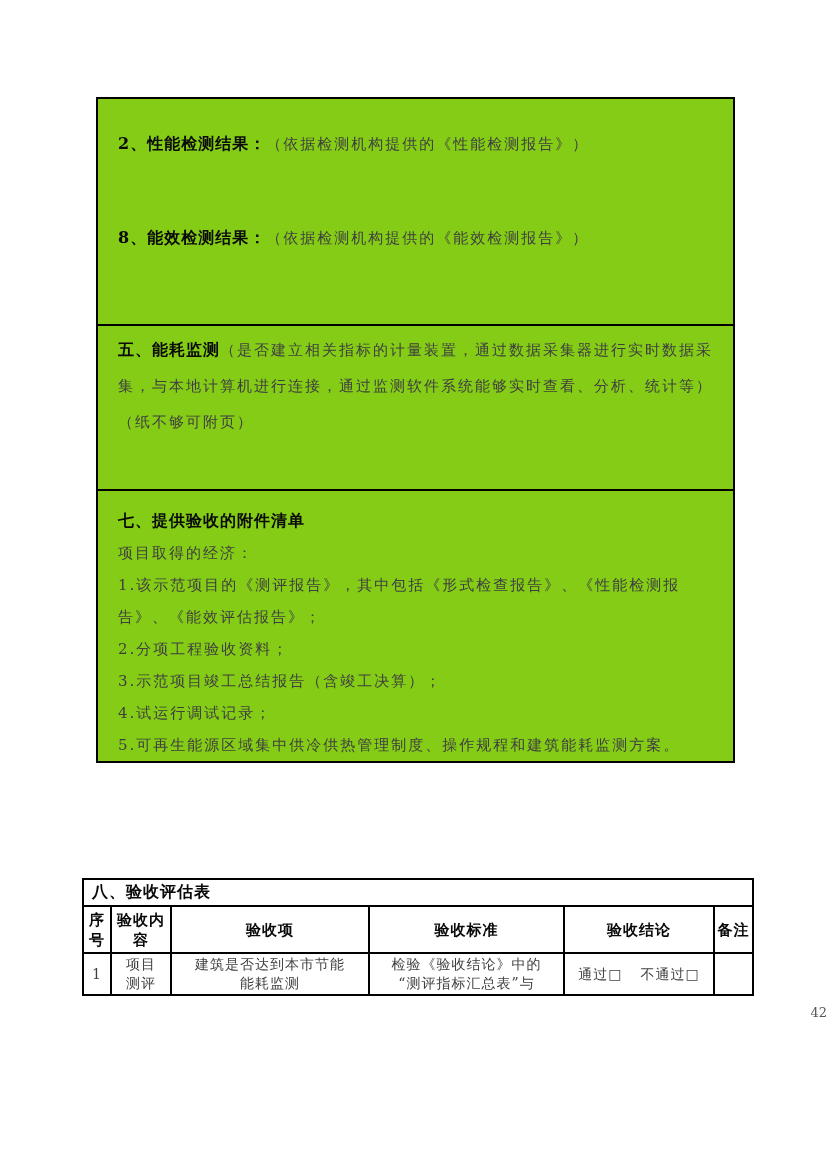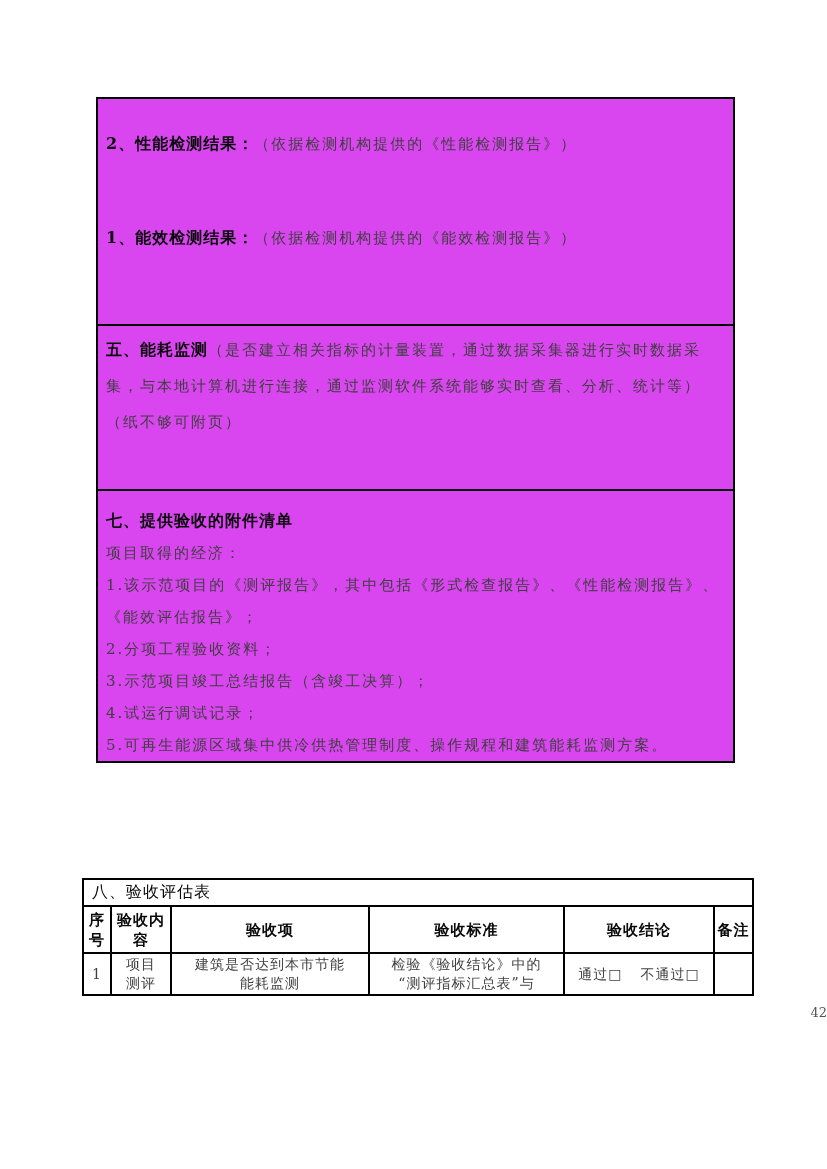--- a/index.html
+++ b/index.html
@@ -14,22 +14,22 @@
   }
 
   
   .form-table {
     position:absolute; left:96px; top:97px; width:639px;
     border-collapse:collapse; table-layout:fixed;
   }
   .form-table td {
     border:2px solid #000;
     vertical-align:top;
-    padding:0 4px 0 8px;
-    background:#d946ef;
+    padding:0 4px 0 20px;
+    background:#84cc16;
   }
   .sec-title {
     font-weight:bold; color:#0a0a0a;
     font-size:16px; letter-spacing:1px;
   }
   .sec-note {
     color:#3f3f3f; font-size:15px; letter-spacing:2px;
   }
   .row-a { height:227px; }
   .row-a p { line-height:22px; }
@@ -47,21 +47,21 @@
   .eval-table {
     position:absolute; left:82px; top:878px; width:670px;
     border-collapse:collapse; table-layout:fixed;
   }
   .eval-table th, .eval-table td {
     border:2px solid #000; background:#fff;
     overflow:hidden;
   }
   .eval-title-cell {
     height:27px; text-align:left;
-    font-weight:normal; color:#0a0a0a;
+    font-weight:bold; color:#0a0a0a;
     font-size:16px; letter-spacing:1px;
     padding:1px 4px 1px 8px;
   }
   .eval-table th {
     height:47px; text-align:center; vertical-align:middle;
     font-weight:bold; color:#0a0a0a;
     font-size:15px; line-height:20px; letter-spacing:1px;
     padding:1px 2px;
   }
   .eval-table td.data {
@@ -82,21 +82,21 @@
 </head>
 <body>
 
 <div class="page">
 
   <table class="form-table">
     <tbody>
         <tr>
       <td class="row-a">
         <p class="p1"><span class="sec-title">2、性能检测结果：</span><span class="sec-note">（依据检测机构提供的《性能检测报告》）</span></p>
-        <p class="p2"><span class="sec-title">1、能效检测结果：</span><span class="sec-note">（依据检测机构提供的《能效检测报告》）</span></p>
+        <p class="p2"><span class="sec-title">8、能效检测结果：</span><span class="sec-note">（依据检测机构提供的《能效检测报告》）</span></p>
       </td>
     </tr>
     <tr>
       <td class="row-b">
         <p><span class="sec-title">五、能耗监测</span><span class="sec-note">（是否建立相关指标的计量装置，通过数据采集器进行实时数据采集，与本地计算机进行连接，通过监测软件系统能够实时查看、分析、统计等）（纸不够可附页）</span></p>
       </td>
     </tr>
     <tr>
       <td class="row-d">
         <p class="d-title"><span class="sec-title">七、提供验收的附件清单</span></p>

